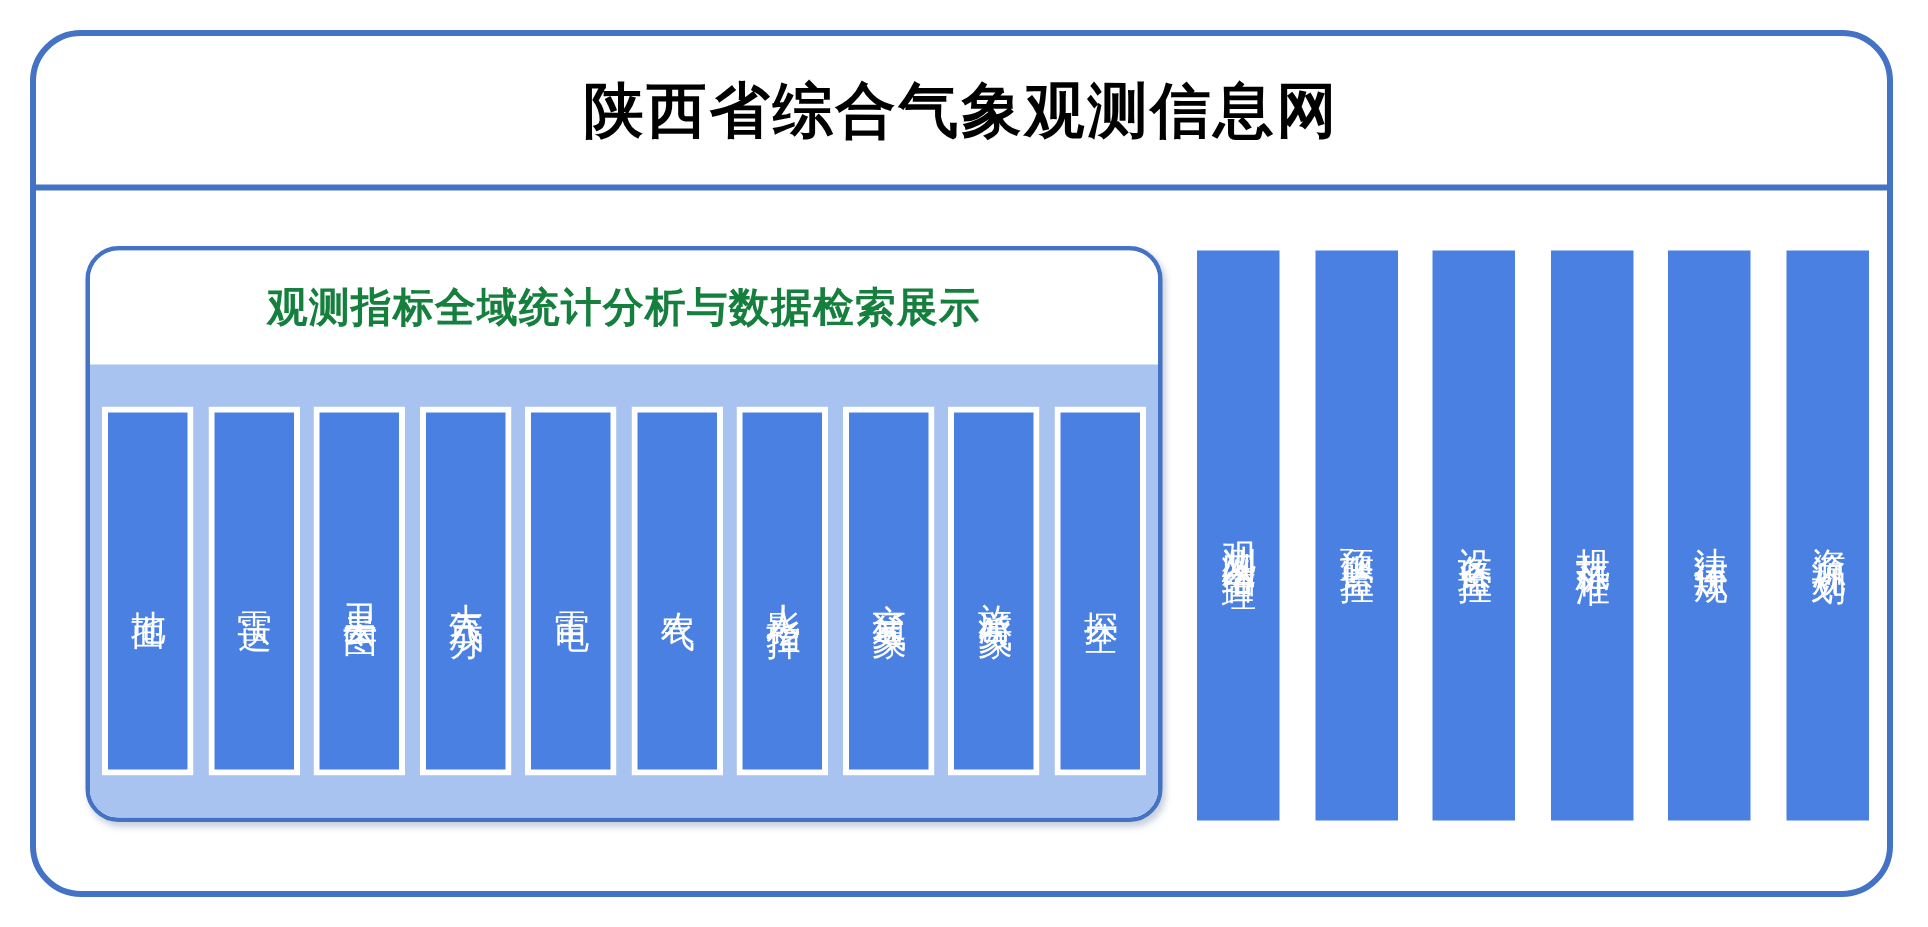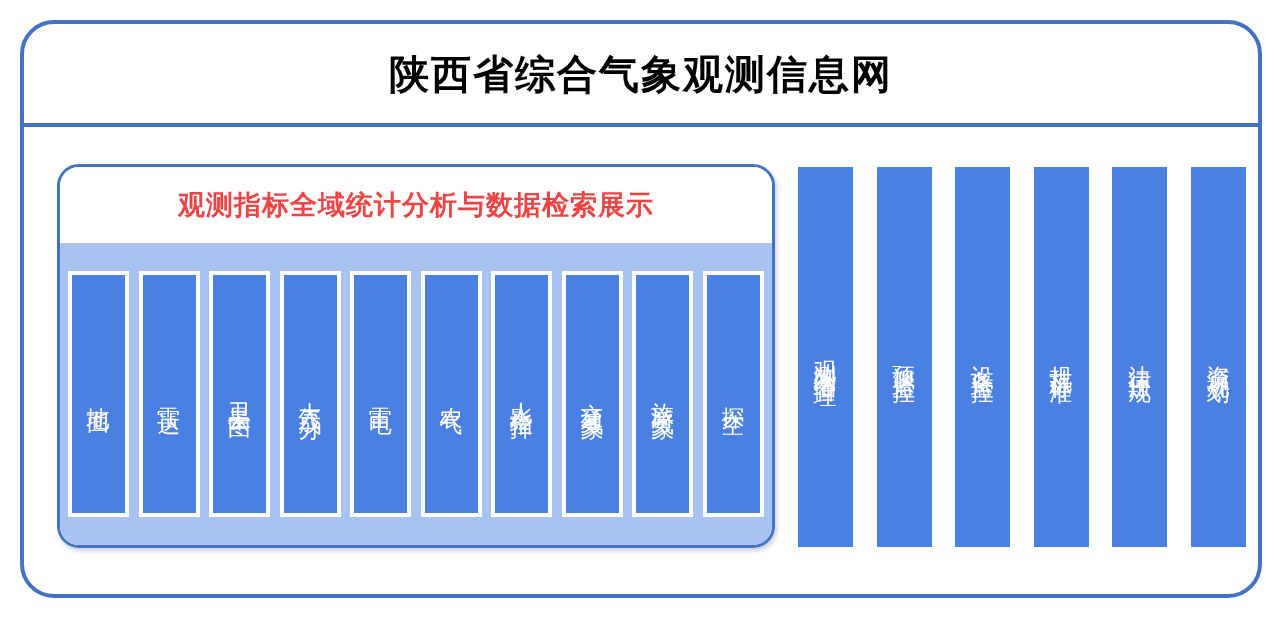--- a/index.html
+++ b/index.html
@@ -84,21 +84,21 @@
     width: 100%;
     height: 76px;
     display: flex;
     align-items: center;
     justify-content: center;
     background: #ffffff;
   }
   .inner-panel-title {
     font-size: 27px;
     font-weight: bold;
-    color: #ef4444;
+    color: #15803d;
     white-space: nowrap;
     letter-spacing: 1px;
     font-family: "DejaVu Sans", "Liberation Sans", sans-serif;
   }
   .inner-panel-body {
     position: absolute;
     left: 0;
     top: 76px;
     width: 100%;
     bottom: 0;

